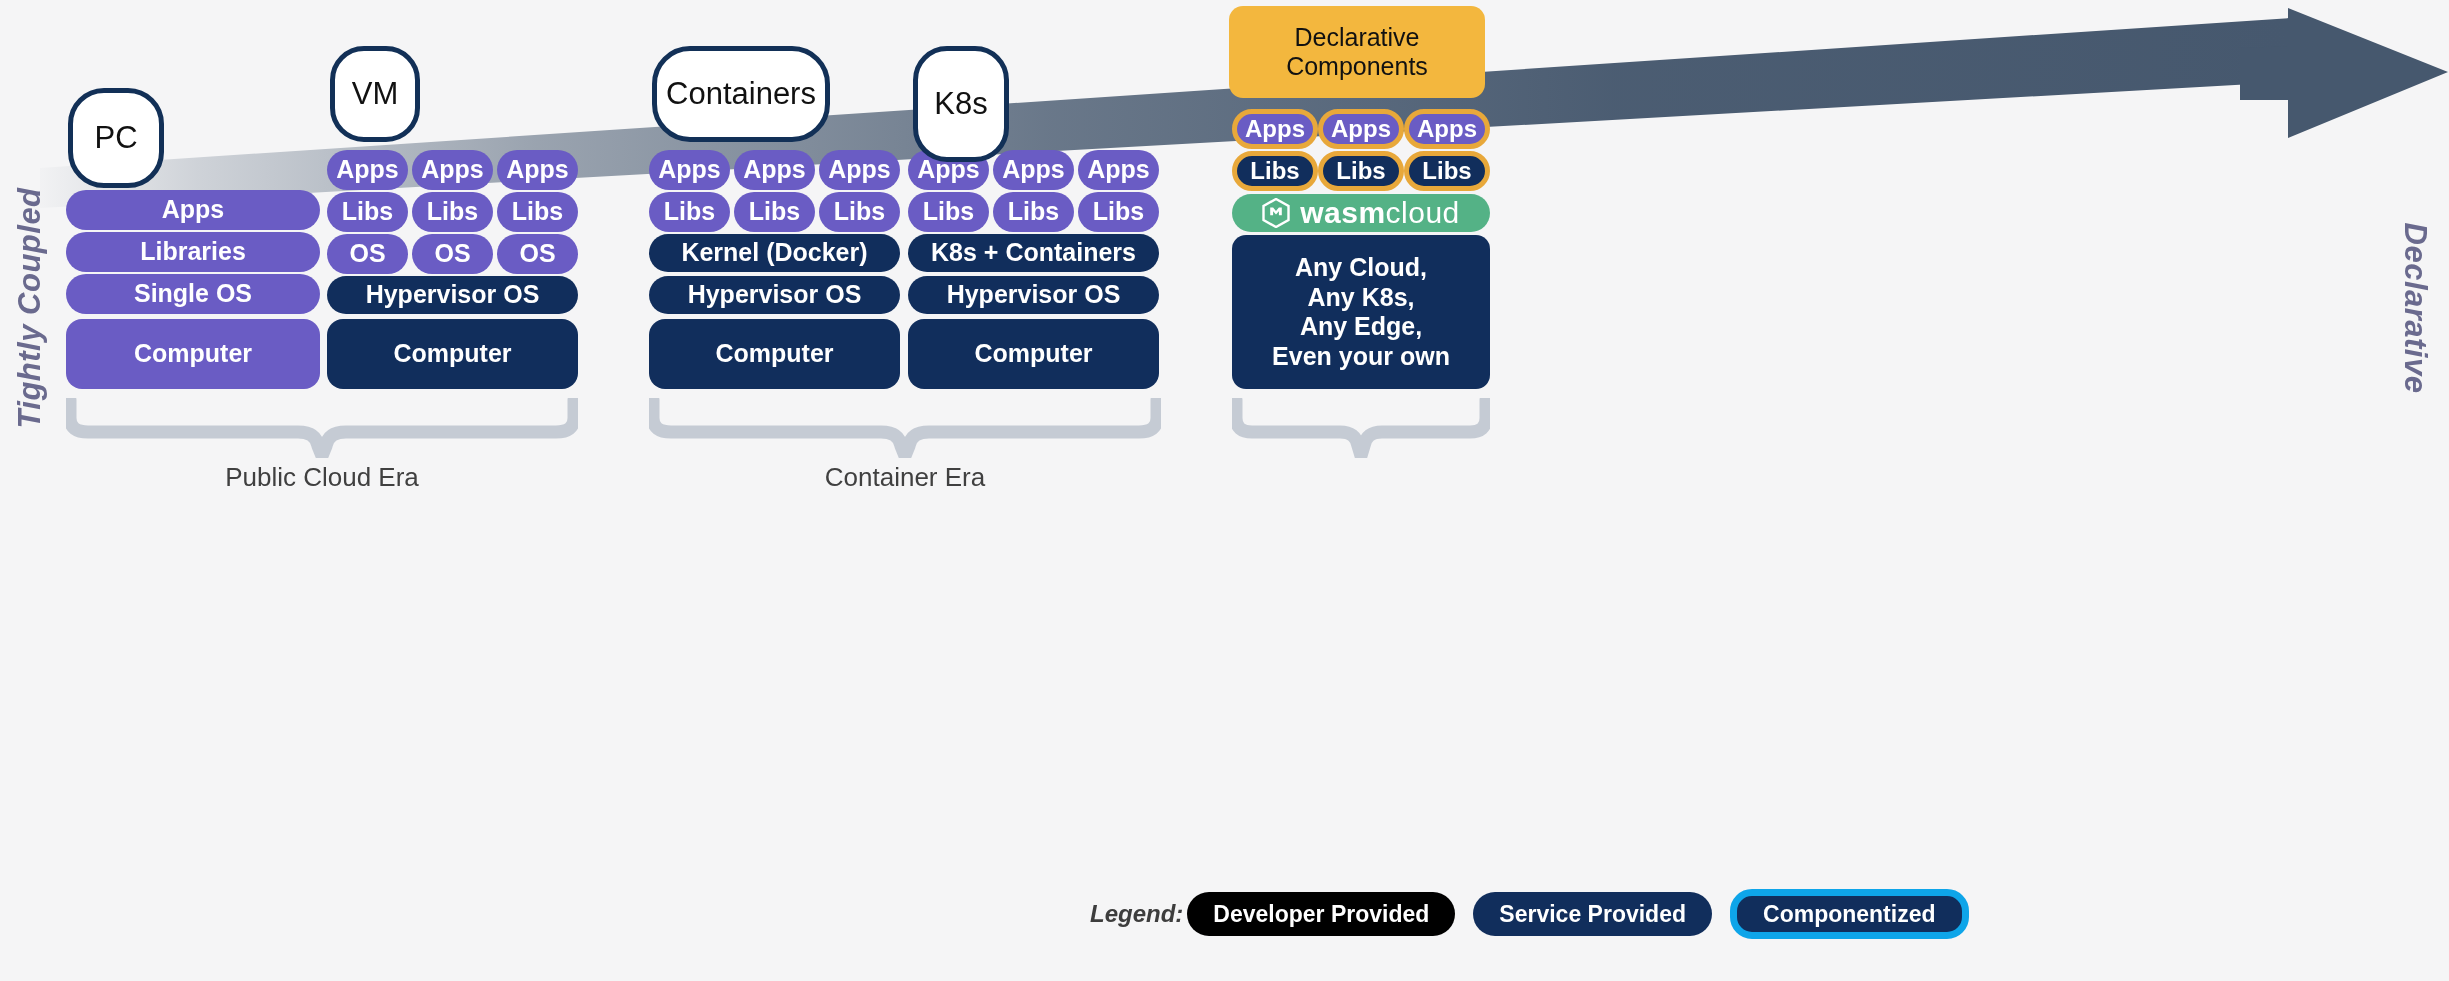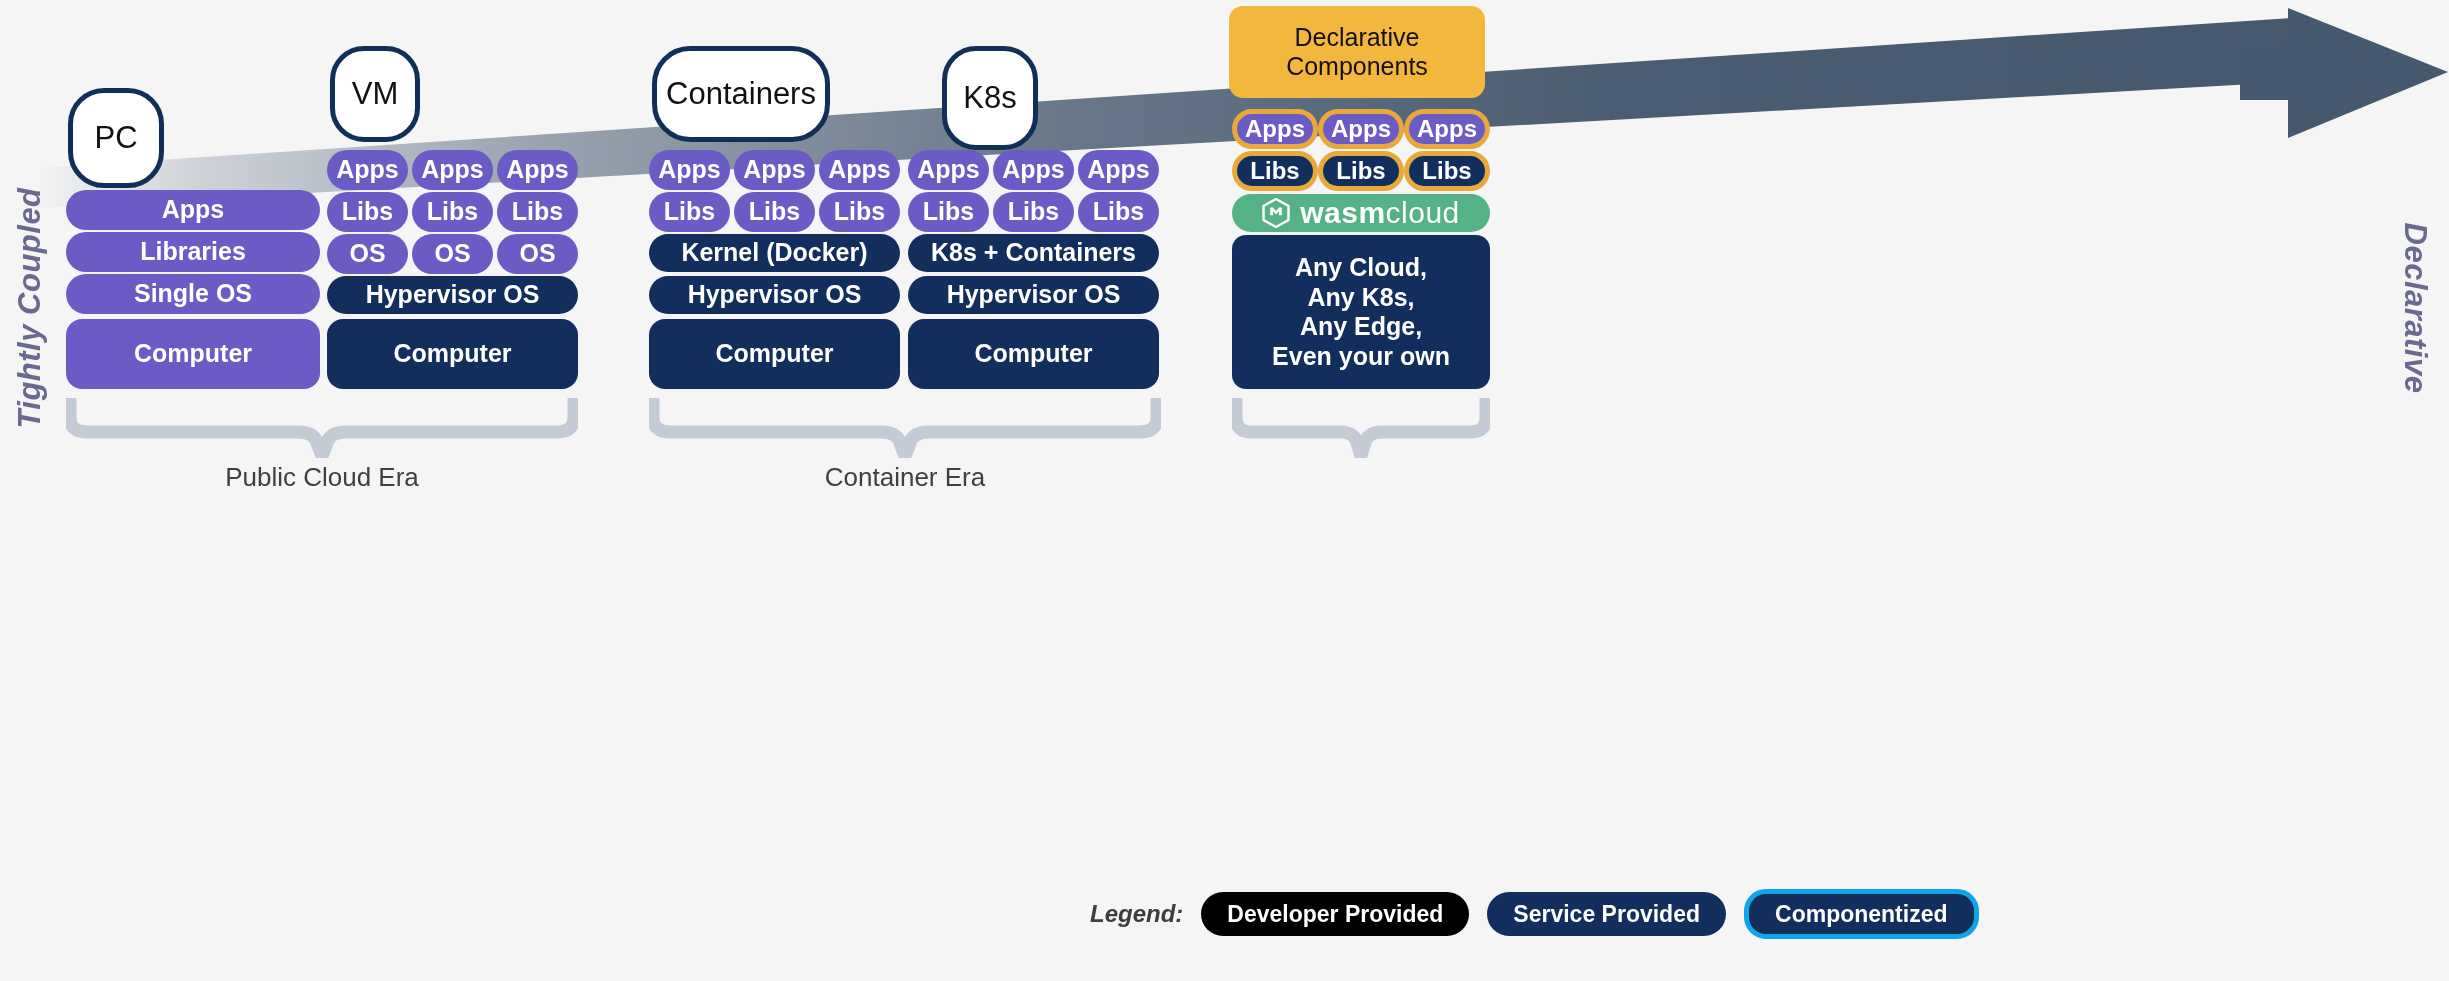--- a/index.html
+++ b/index.html
@@ -44,21 +44,21 @@
     border-radius: 34px;
     display: flex; align-items: center; justify-content: center;
     color: #111111;
     font-size: 31px;
     font-weight: 400;
     z-index: 5;
   }
   #node-pc        { left: 68px;   top: 88px;  width: 96px;  height: 100px; border-radius: 36px; }
   #node-vm        { left: 330px;  top: 46px;  width: 90px;  height: 96px;  border-radius: 34px; }
   #node-containers{ left: 652px;  top: 46px;  width: 178px; height: 96px;  border-radius: 38px; }
-  #node-k8s       { left: 942px;  top: 46px;  width: 96px;  height: 104px;  border-radius: 34px; }
+  #node-k8s       { left: 913px;  top: 46px;  width: 96px;  height: 116px;  border-radius: 34px; }
 
   
   #wasm-pill {
     position: absolute;
     left: 1229px; top: 6px; width: 256px; height: 92px;
     background: #f3b73e;
     border-radius: 14px;
     display: flex; align-items: center; justify-content: center;
     text-align: center;
     font-size: 25px; line-height: 1.15;
@@ -92,31 +92,31 @@
     font-size: 26px; font-weight: 400;
     color: #404040;
     text-align: center;
     white-space: nowrap;
   }
 
   
   #legend { position: absolute; left: 1090px; top: 890px; height: 48px; display: flex; align-items: center; }
   #legend-title {
     font-size: 24px; font-style: italic; font-weight: 600;
-    color: #3d3d3d; margin-right: 18px; white-space: nowrap;
+    color: #3d3d3d; margin-right: 4px; white-space: nowrap;
   }
   .legend-chip {
     height: 44px; display: flex; align-items: center; justify-content: center;
     padding: 0 26px; border-radius: 22px;
     color: #fff; font-weight: 700; font-size: 23px; white-space: nowrap;
     margin-right: 18px;
   }
   .legend-chip.dev { background:#000000; }
   .legend-chip.svc { background:#112e5c; }
-  .legend-chip.comp { background:#112e5c; border: 5px solid #0ea5e9; height: 50px; }
+  .legend-chip.comp { background:#112e5c; border: 7px solid #0ea5e9; height: 50px; }
 
   
   #wasmcloud-row { display: flex; align-items: center; justify-content: center; gap: 10px; }
   #wasmcloud-wordmark { color:#fff; font-size: 30px; letter-spacing: .5px; }
   #wasmcloud-wordmark b { font-weight: 700; }
   #wasmcloud-wordmark span { font-weight: 300; }
 </style>
 </head>
 <body>
 

